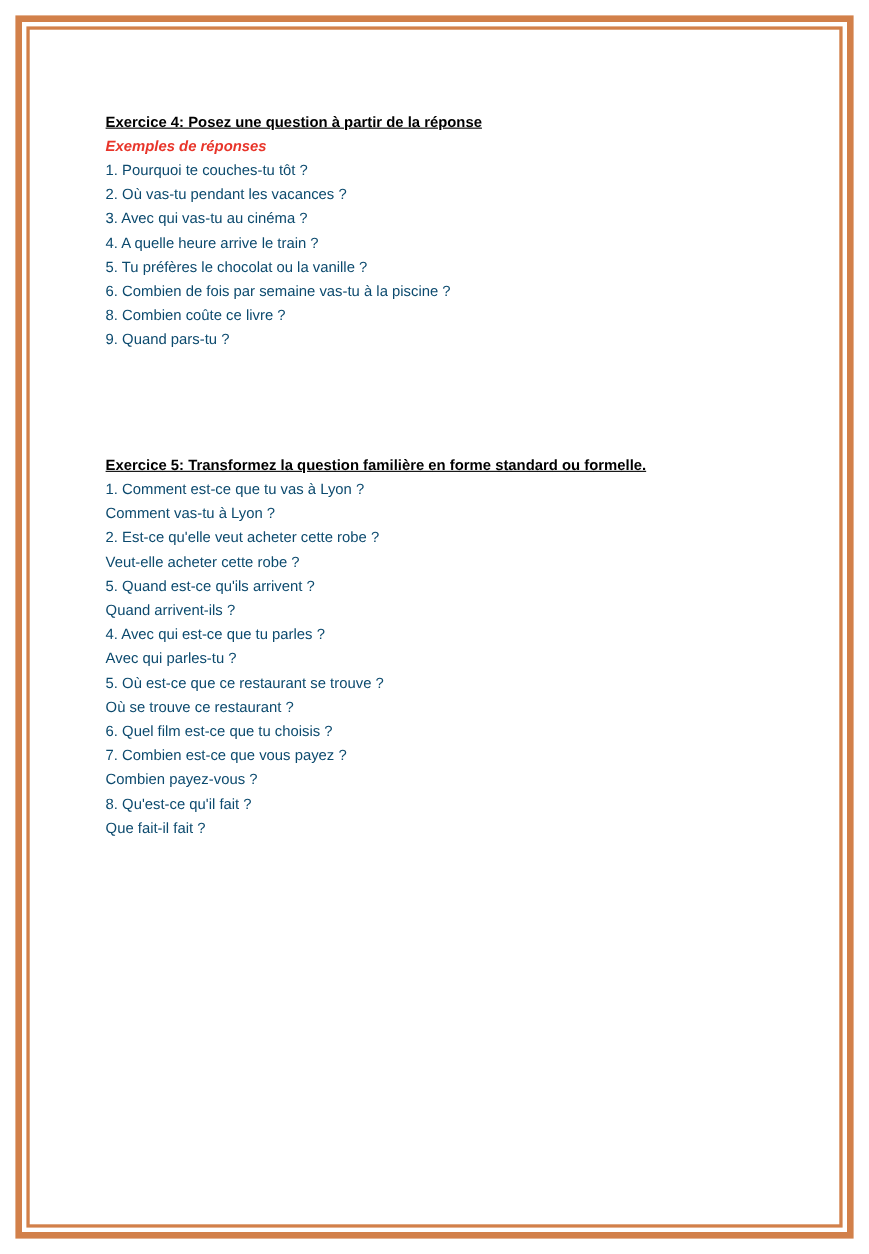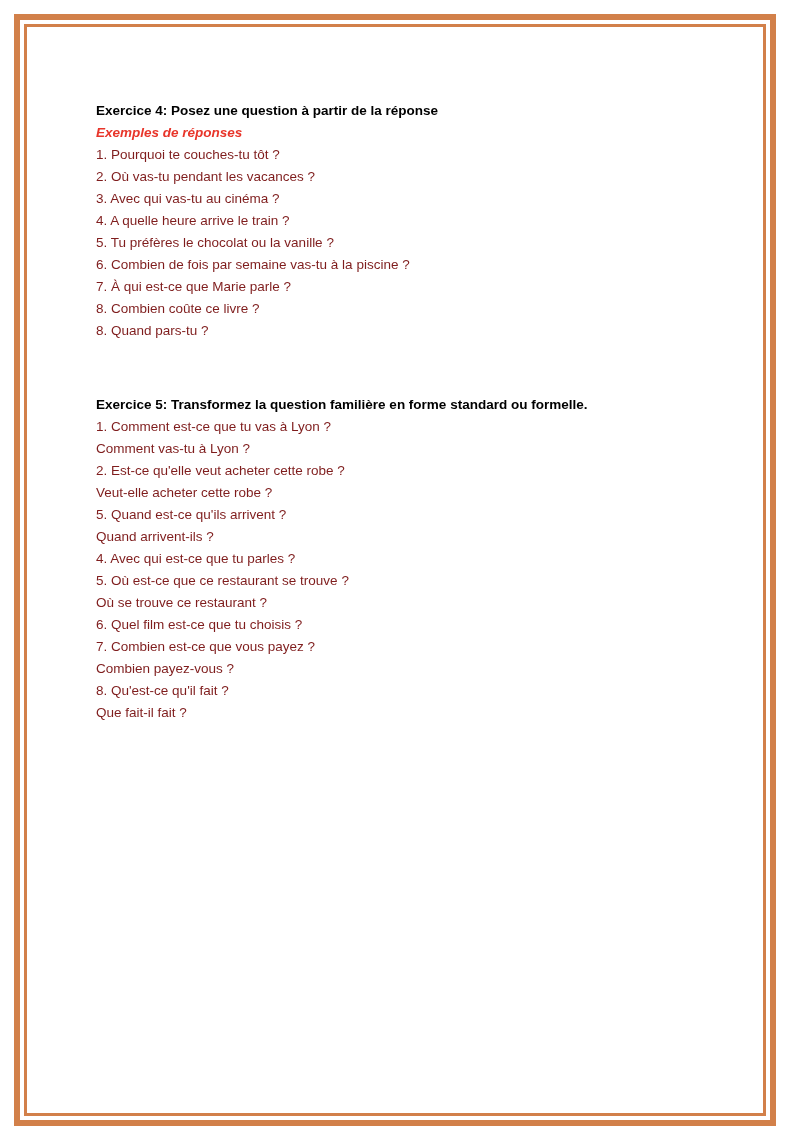--- a/index.html
+++ b/index.html
@@ -37,41 +37,42 @@
   }
 
   .content {
     position: absolute;
     left: 96px;
     top: 100px;
     right: 60px;
   }
 
   .section { margin: 0; }
-  .section + .section { margin-top: 52px; }
+  .section + .section { margin-top: 92px; }
 
   .ex-heading {
     font-size: 13.5px;
     font-weight: bold;
     color: #000000;
     line-height: 22px;
     margin: 0;
     white-space: nowrap;
+    text-decoration: underline;
   }
   .sub-heading {
     font-size: 13.5px;
     font-weight: bold;
     font-style: italic;
     color: #e8352a;
     line-height: 22px;
     margin: 0;
   }
   .answer-line {
     font-size: 13.5px;
-    color: #7f1d1d;
+    color: #0c4a6e;
     line-height: 22px;
     margin: 0;
     white-space: nowrap;
   }
 </style>
 </head>
 <body>
 
 <div class="page">
 
@@ -82,34 +83,34 @@
 
     <div class="section">
       <p class="ex-heading">Exercice 4: Posez une question à partir de la réponse</p>
       <p class="sub-heading">Exemples de réponses</p>
       <p class="answer-line">1. Pourquoi te couches-tu tôt ?</p>
       <p class="answer-line">2. Où vas-tu pendant les vacances ?</p>
       <p class="answer-line">3. Avec qui vas-tu au cinéma ?</p>
       <p class="answer-line">4. A quelle heure arrive le train ?</p>
       <p class="answer-line">5. Tu préfères le chocolat ou la vanille ?</p>
       <p class="answer-line">6. Combien de fois par semaine vas-tu à la piscine ?</p>
-      <p class="answer-line">7. À qui est-ce que Marie parle ?</p>
       <p class="answer-line">8. Combien coûte ce livre ?</p>
-      <p class="answer-line">8. Quand pars-tu ?</p>
+      <p class="answer-line">9. Quand pars-tu ?</p>
     </div>
 
     <div class="section">
       <p class="ex-heading">Exercice 5: Transformez la question familière en forme standard ou formelle.</p>
       <p class="answer-line">1. Comment est-ce que tu vas à Lyon ?</p>
       <p class="answer-line">Comment vas-tu à Lyon ?</p>
       <p class="answer-line">2. Est-ce qu'elle veut acheter cette robe ?</p>
       <p class="answer-line">Veut-elle acheter cette robe ?</p>
       <p class="answer-line">5. Quand est-ce qu'ils arrivent ?</p>
       <p class="answer-line">Quand arrivent-ils ?</p>
       <p class="answer-line">4. Avec qui est-ce que tu parles ?</p>
+      <p class="answer-line">Avec qui parles-tu ?</p>
       <p class="answer-line">5. Où est-ce que ce restaurant se trouve ?</p>
       <p class="answer-line">Où se trouve ce restaurant ?</p>
       <p class="answer-line">6. Quel film est-ce que tu choisis ?</p>
       <p class="answer-line">7. Combien est-ce que vous payez ?</p>
       <p class="answer-line">Combien payez-vous ?</p>
       <p class="answer-line">8. Qu'est-ce qu'il fait ?</p>
       <p class="answer-line">Que fait-il fait ?</p>
     </div>
 
   </div>

